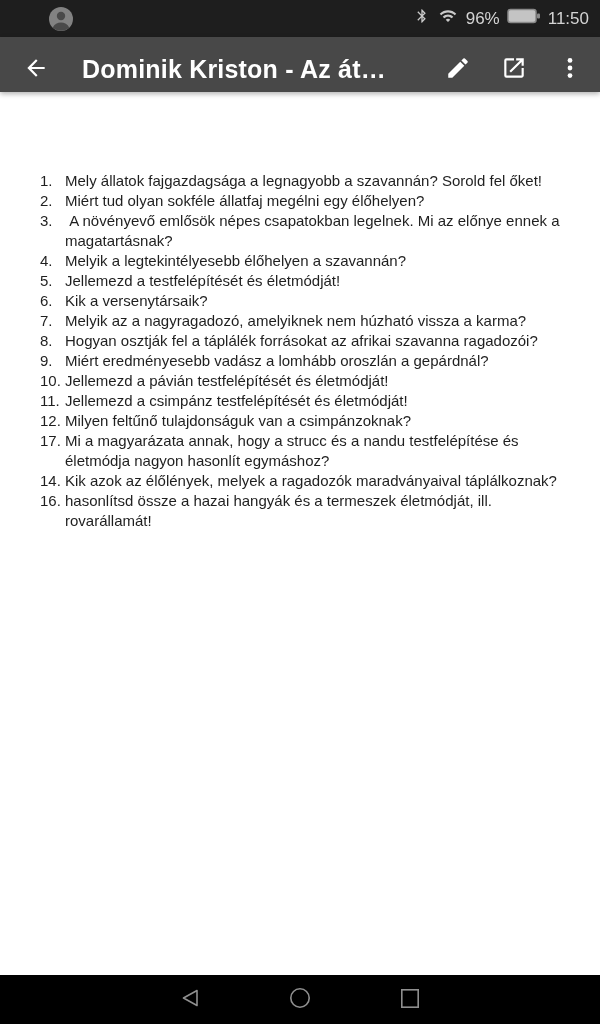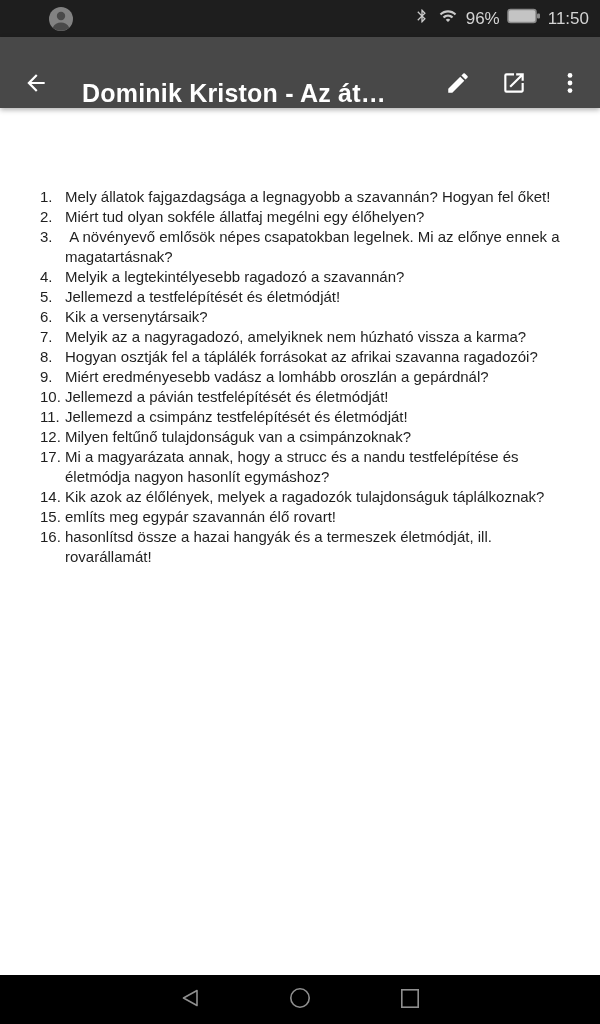--- a/index.html
+++ b/index.html
@@ -15,22 +15,22 @@
     height:37px; flex-shrink:0; background:#1e1e1e;
     display:flex; align-items:center; box-sizing:border-box;
     padding:0 11px; color:#d4d4d4; font-size:17px;
   }
   .sb-avatar { margin-left:37px; display:flex; }
   .sb-right { margin-left:auto; display:flex; align-items:center; gap:7px; }
   .sb-right .txt { line-height:1; }
 
   
   .app-bar {
-    height:71px; flex-shrink:0; background:#484848;
-    display:flex; align-items:flex-end; box-sizing:border-box;
+    height:55px; flex-shrink:0; background:#484848;
+    display:flex; align-items:center; box-sizing:border-box;
     padding:9px 6px 0 12px; position:relative; z-index:2;
     box-shadow:0 2px 5px rgba(0,0,0,0.3);
   }
   .icon-btn {
     width:48px; height:48px; flex-shrink:0;
     display:flex; align-items:center; justify-content:center;
     background:none; border:none; padding:0; cursor:pointer;
   }
   .app-title {
     color:#ffffff; font-size:25px; font-weight:700; letter-spacing:0.2px;
@@ -127,36 +127,36 @@
           </svg>
         </span>
       </button>
     </div>
   </div>
 
   <div class="content">
 
       <div class="doc-item">
         <span class="doc-num">1.</span>
-        <span class="doc-text">Mely állatok fajgazdagsága a legnagyobb a szavannán? Hogyan fel őket!</span>
+        <span class="doc-text">Mely állatok fajgazdagsága a legnagyobb a szavannán? Sorold fel őket!</span>
       </div>
 
       <div class="doc-item">
         <span class="doc-num">2.</span>
         <span class="doc-text">Miért tud olyan sokféle állatfaj megélni egy élőhelyen?</span>
       </div>
 
       <div class="doc-item">
         <span class="doc-num">3.</span>
         <span class="doc-text"> A növényevő emlősök népes csapatokban legelnek. Mi az előnye ennek a magatartásnak?</span>
       </div>
 
       <div class="doc-item">
         <span class="doc-num">4.</span>
-        <span class="doc-text">Melyik a legtekintélyesebb ragadozó a szavannán?</span>
+        <span class="doc-text">Melyik a legtekintélyesebb élőhelyen a szavannán?</span>
       </div>
 
       <div class="doc-item">
         <span class="doc-num">5.</span>
         <span class="doc-text">Jellemezd a testfelépítését és életmódját!</span>
       </div>
 
       <div class="doc-item">
         <span class="doc-num">6.</span>
         <span class="doc-text">Kik a versenytársaik?</span>
@@ -192,27 +192,23 @@
         <span class="doc-text">Milyen feltűnő tulajdonságuk van a csimpánzoknak?</span>
       </div>
 
       <div class="doc-item">
         <span class="doc-num">17.</span>
         <span class="doc-text">Mi a magyarázata annak, hogy a strucc és a nandu testfelépítése és életmódja nagyon hasonlít egymáshoz?</span>
       </div>
 
       <div class="doc-item">
         <span class="doc-num">14.</span>
-        <span class="doc-text">Kik azok az élőlények, melyek a ragadozók tulajdonságuk táplálkoznak?</span>
-      </div>
-
-      <div class="doc-item">
-        <span class="doc-num">15.</span>
-        <span class="doc-text">említs meg egypár szavannán élő rovart!</span>
-      </div>
+        <span class="doc-text">Kik azok az élőlények, melyek a ragadozók maradványaival táplálkoznak?</span>
+      </div>
+
 
       <div class="doc-item">
         <span class="doc-num">16.</span>
         <span class="doc-text">hasonlítsd össze a hazai hangyák és a termeszek életmódját, ill. rovarállamát!</span>
       </div>
 
     </div>
 
   <div class="nav-bar">
     <button class="nav-btn">

